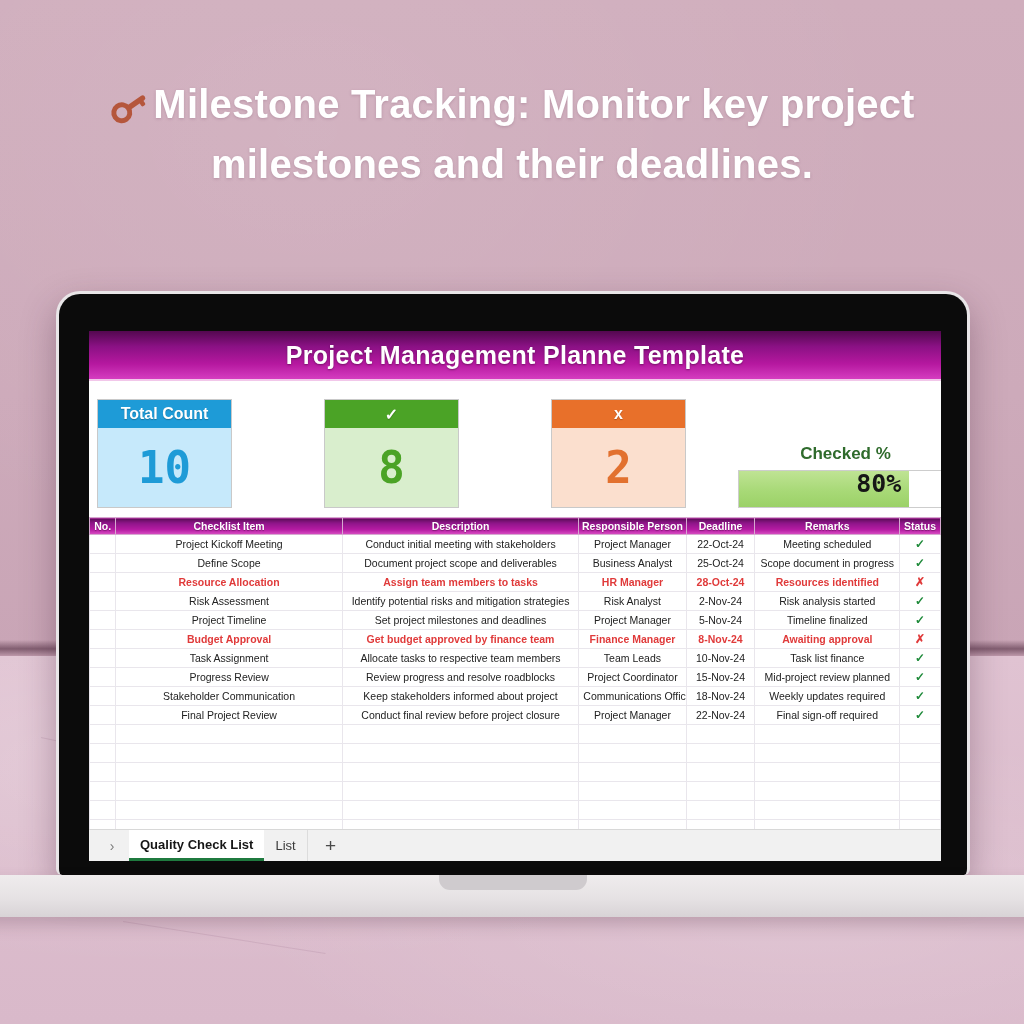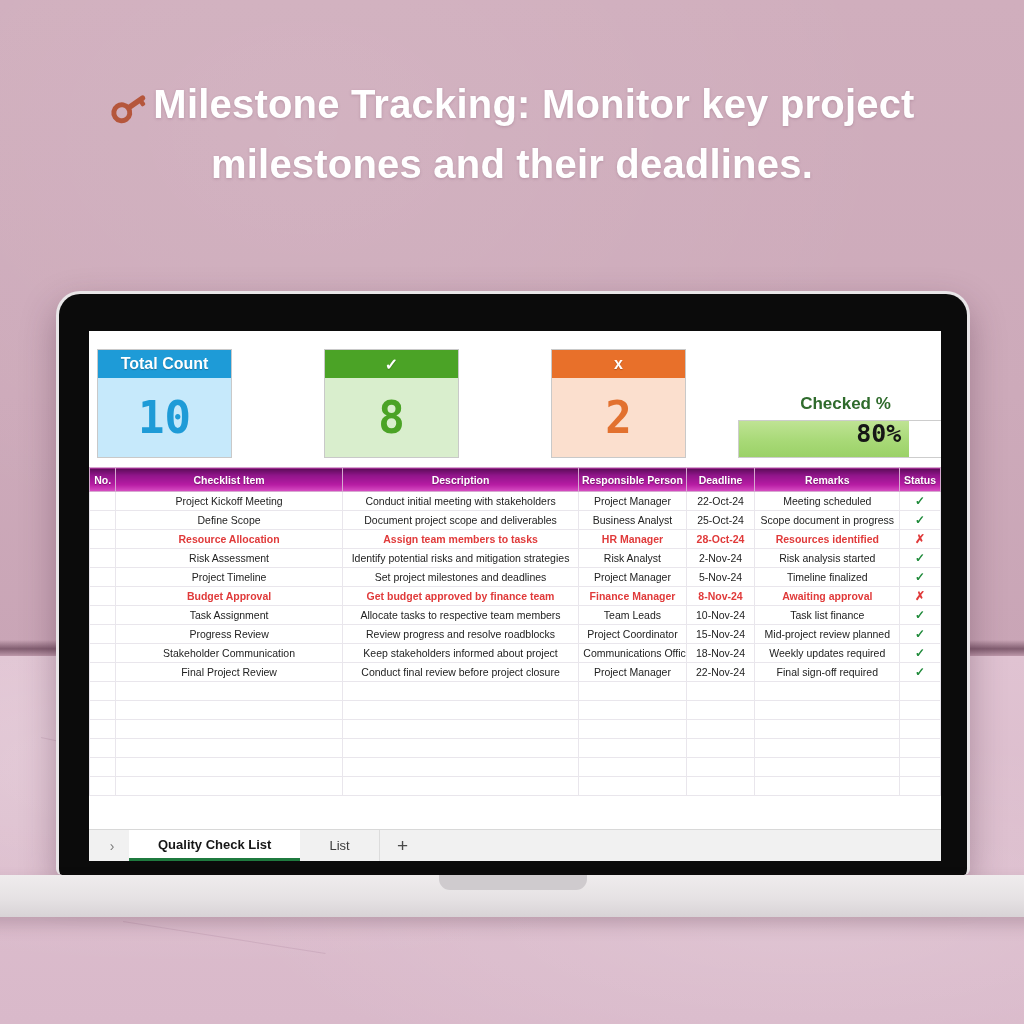--- a/index.html
+++ b/index.html
@@ -202,21 +202,21 @@
     border-collapse: collapse;
     table-layout: fixed;
     font-size: 10.5px;
     color: #222;
   }
   table#grid th {
     background: linear-gradient(180deg, #5b0c57 0%, #90158a 30%, #b61ba3 70%, #d950c4 100%);
     color: #ffffff;
     font-size: 10.5px;
     font-weight: 700;
-    height: 24px;
+    height: 17px;
     border: 1px solid #d6a9d0;
     text-shadow: 0 1px 1px rgba(0,0,0,.3);
     white-space: nowrap;
     overflow: hidden;
     margin-left: 27px;
   }
   table#grid td {
     height: 19px;
     border: 1px solid #e9e6ec;
     padding: 0 4px;
@@ -247,21 +247,21 @@
     padding-left: 6px;
     font-size: 13px;
   }
   .navbtn {
     width: 34px;
     display: flex; align-items: center; justify-content: center;
     color: #7c7c7c; font-size: 14px;
   }
   .sheet-tab {
     display: flex; align-items: center;
-    padding: 0 29px;
+    padding: 0 11px;
     color: #3a3a3a;
     border-right: 1px solid #dcdcdc;
   }
   .sheet-tab.active {
     background: #ffffff;
     font-weight: 700;
     color: #161616;
     border-bottom: 3px solid #1f7a3f;
     border-right: none;
   }
@@ -296,20 +296,23 @@
       </svg>
     </span><span>Milestone Tracking: Monitor key project milestones and their deadlines.</span>
   </div>
 
   <div id="laptop">
     <div id="lid">
 
       <div id="screen">
         <div id="sheet">
 
+          <div id="title-band">
+            <span class="t">Project Management Planne Template</span>
+          </div>
 
           <div id="kpi-strip">
 
             <div class="kpi" id="kpi-total">
               <div class="cap">Total Count</div>
               <div class="val">10</div>
             </div>
 
             <div class="kpi" id="kpi-pass">
               <div class="cap">✓</div>

